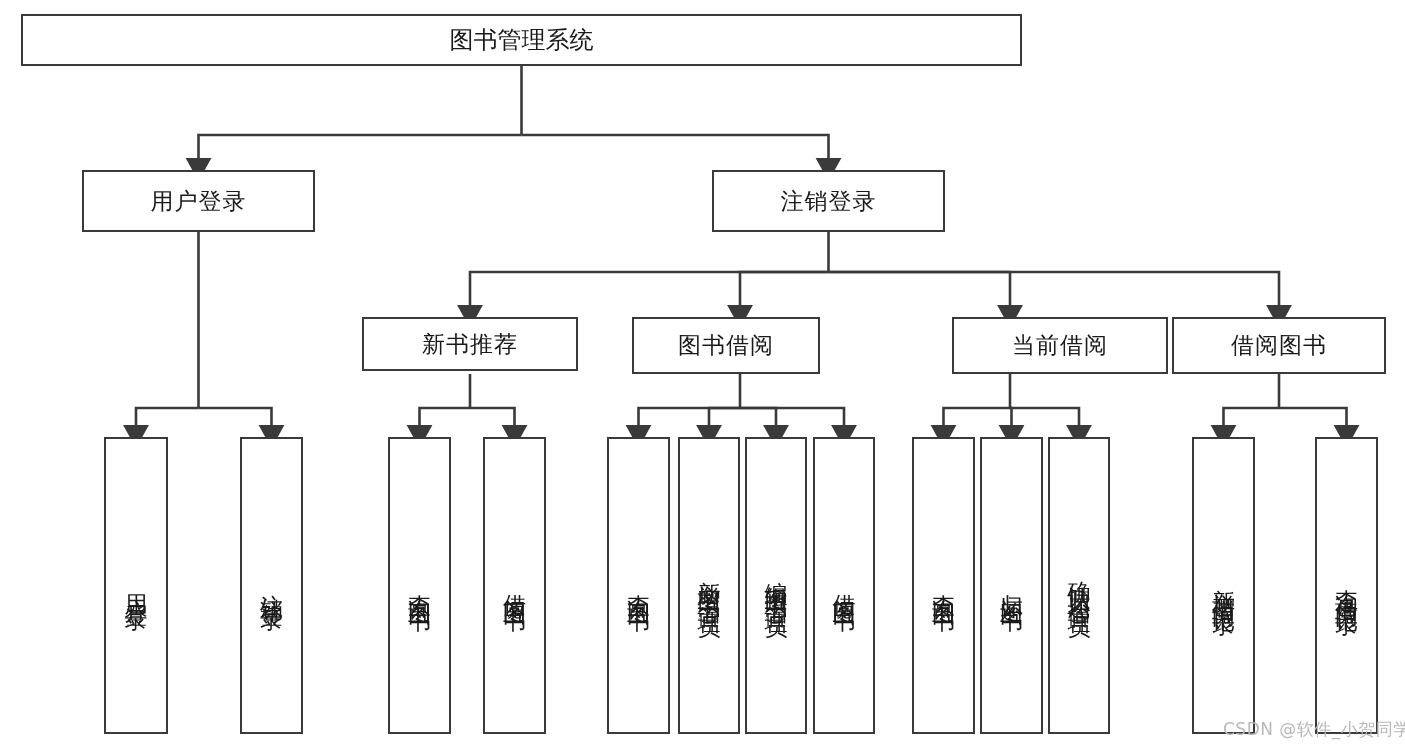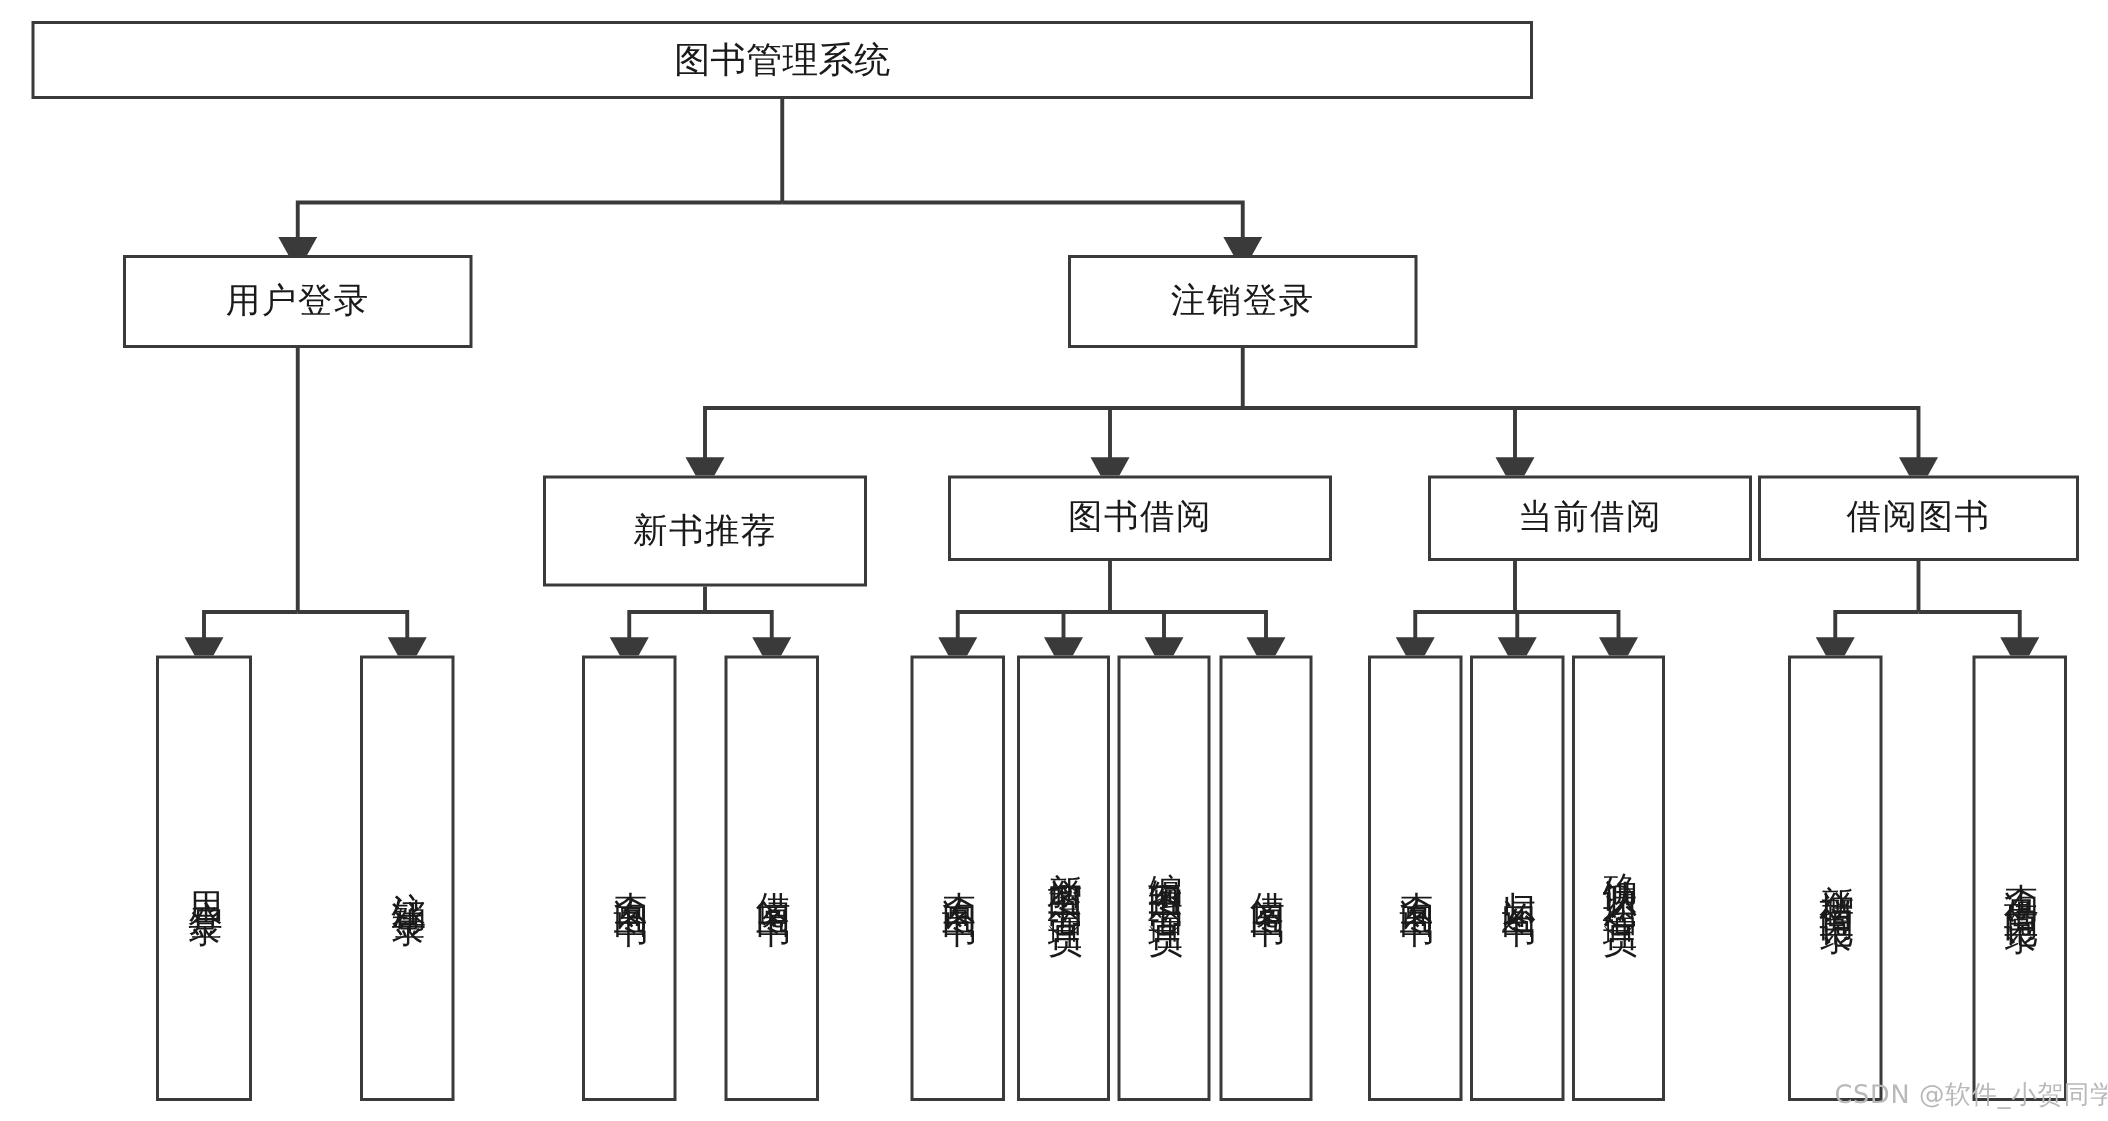--- a/index.html
+++ b/index.html
@@ -112,24 +112,24 @@
   <div id="nodes-layer">
       <div class="node root" style="left: 21px; top: 14px; width: 1001px; height: 52px;">
         <span>图书管理系统</span>
       </div>
       <div class="node horiz" style="left: 82px; top: 170px; width: 233px; height: 62px;">
         <span>用户登录</span>
       </div>
       <div class="node horiz" style="left: 712px; top: 170px; width: 233px; height: 62px;">
         <span>注销登录</span>
       </div>
-      <div class="node horiz" style="left: 362px; top: 317px; width: 216px; height: 74px;">
+      <div class="node horiz" style="left: 362px; top: 317px; width: 216px; height: 54px;">
         <span>新书推荐</span>
       </div>
-      <div class="node horiz" style="left: 632px; top: 317px; width: 256px; height: 57px;">
+      <div class="node horiz" style="left: 632px; top: 317px; width: 188px; height: 57px;">
         <span>图书借阅</span>
       </div>
       <div class="node horiz" style="left: 952px; top: 317px; width: 216px; height: 57px;">
         <span>当前借阅</span>
       </div>
       <div class="node horiz" style="left: 1172px; top: 317px; width: 214px; height: 57px;">
         <span>借阅图书</span>
       </div>
       <div class="node leaf" style="left: 104px; top: 437px; width: 64px; height: 297px;">
         <span class="vtext">用户登录</span>

